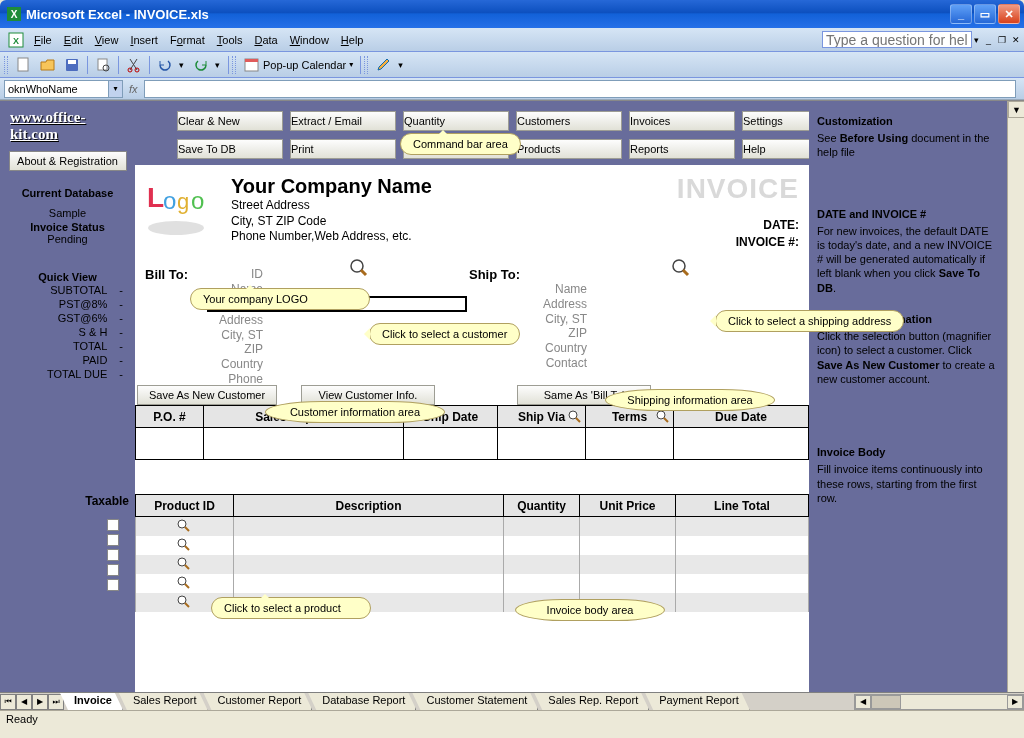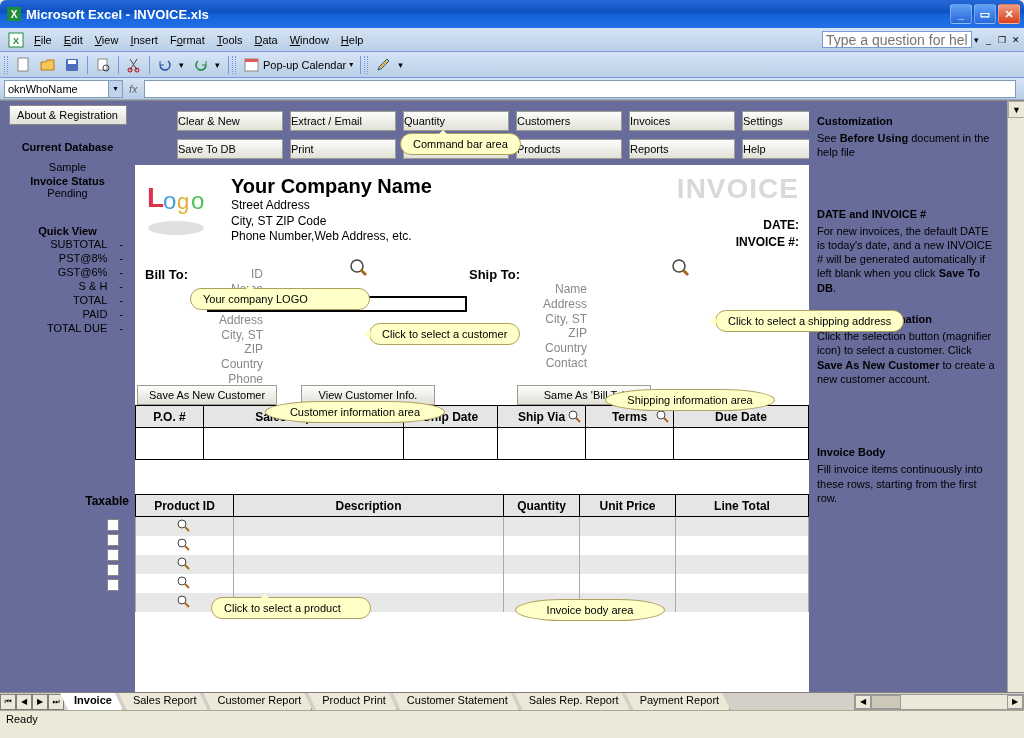--- a/index.html
+++ b/index.html
@@ -237,20 +237,21 @@
   <input class="name-box" value="oknWhoName" style="">
   <span class="name-dd">▾</span>
   <span class="fx">fx</span>
   <span style="flex:1; background:#fff; height:18px; border:1px solid #7f9db9; margin-right:4px;"></span>
 </div>
 
 <div class="workspace">
   <div class="sheet">
 
     <div class="left-panel">
+      <div class="logo-wk wk-under">www.office-kit.com</div>
       <div class="sm-btn">About &amp; Registration</div>
       <div class="lp-section">
         <div class="lp-h">Current Database</div>
         <div style="text-align:center;padding-top:8px">Sample</div>
         <div class="lp-h" style="padding-top:2px">Invoice Status</div>
         <div style="text-align:center">Pending</div>
       </div>
       <div class="lp-section" style="padding-top:24px">
         <div class="lp-h">Quick View</div>
         <div class="lp-row">
@@ -534,21 +535,21 @@
   </div>
 
   <div class="sheettabs">
     <span class="nav-btn">⏮</span>
     <span class="nav-btn">◀</span>
     <span class="nav-btn">▶</span>
     <span class="nav-btn">⏭</span>
     <span class="tab active">Invoice</span>
     <span class="tab">Sales Report</span>
     <span class="tab">Customer Report</span>
-    <span class="tab">Product Print</span>
+    <span class="tab">Database Report</span>
     <span class="tab">Customer Statement</span>
     <span class="tab">Sales Rep. Report</span>
     <span class="tab">Payment Report</span>
     <div class="hscroll">
       <span class="hscroll-btn">◀</span>
       <span class="hscroll-thumb"></span>
       <span style="flex:1"></span>
       <span class="hscroll-btn">▶</span>
     </div>
   </div>

